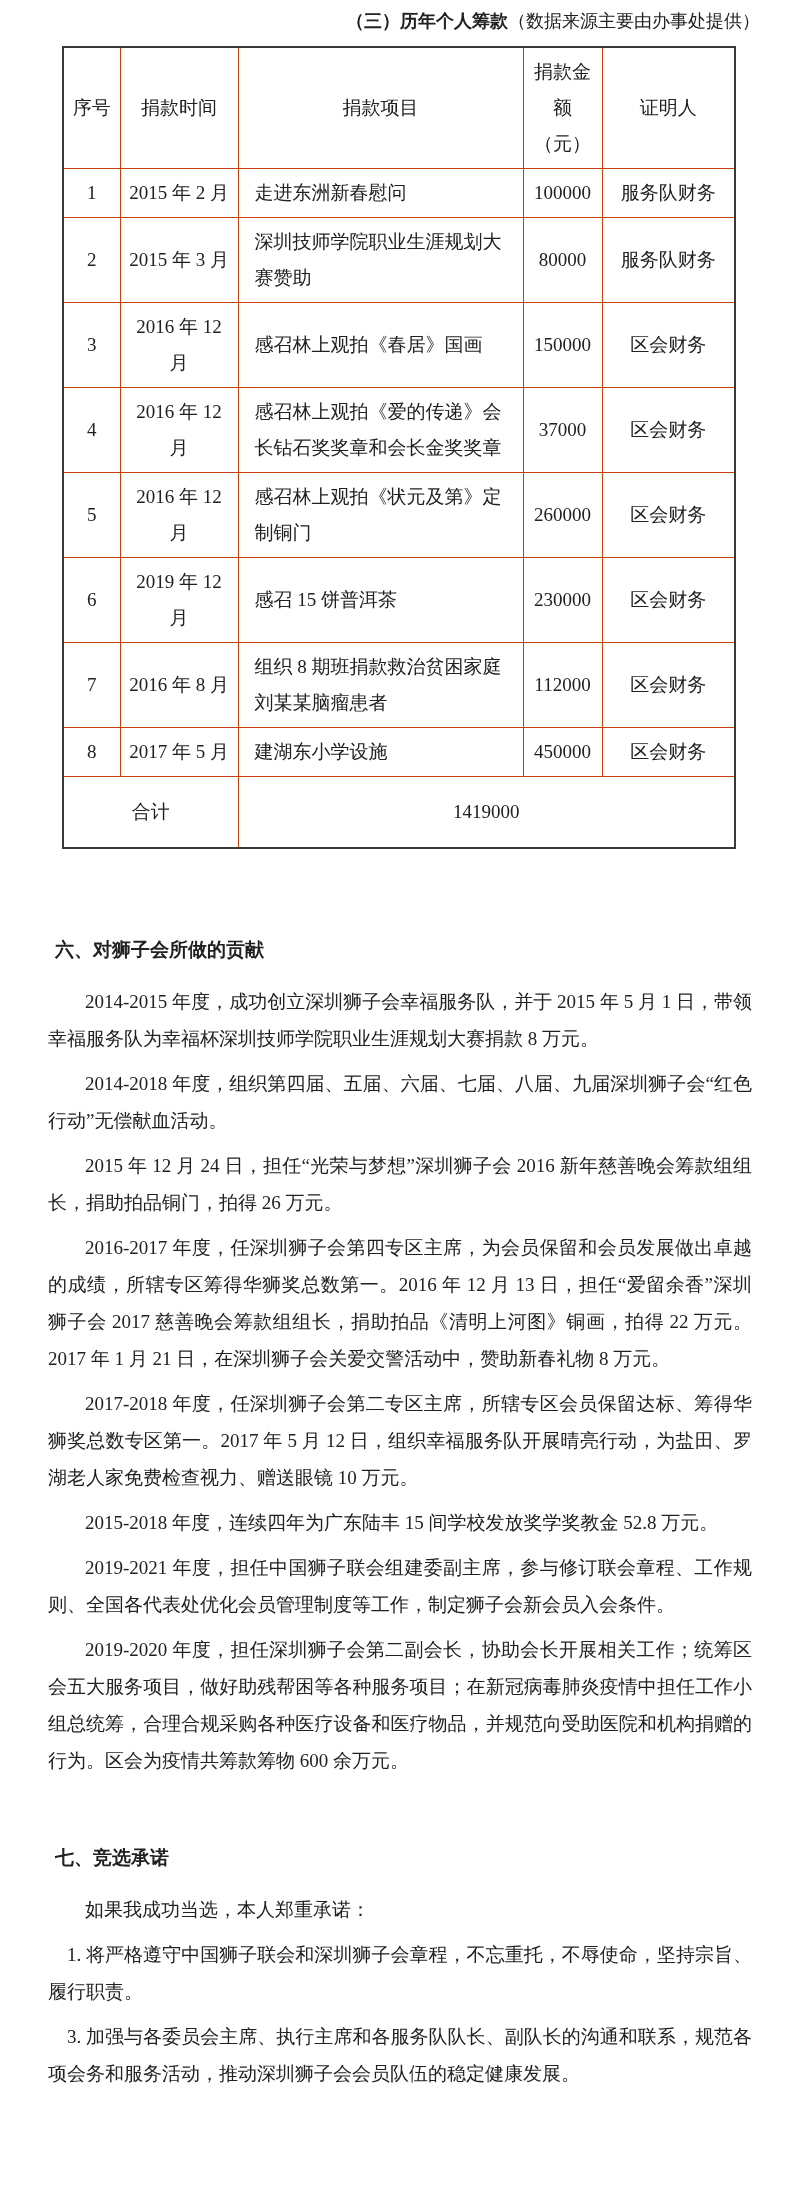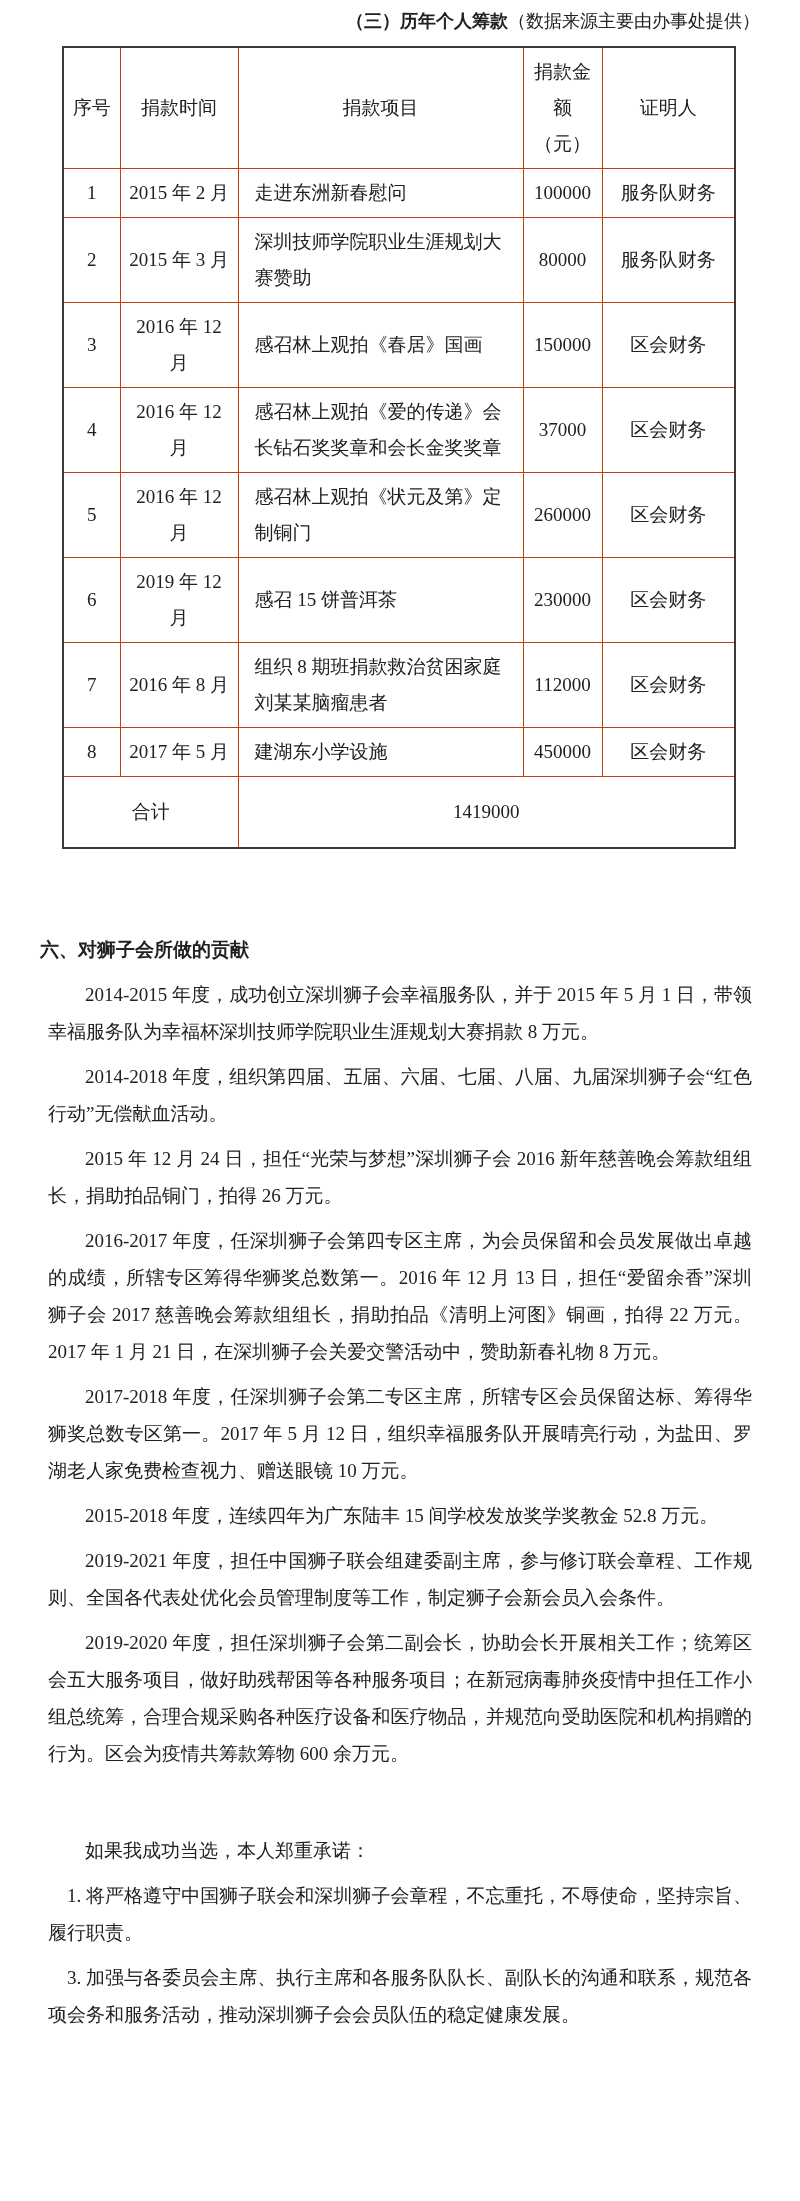--- a/index.html
+++ b/index.html
@@ -61,21 +61,21 @@
   col.c-no      { width: 57px; }
   col.c-date    { width: 118px; }
   col.c-project { width: 285px; }
   col.c-amount  { width: 79px; }
   col.c-witness { width: 133px; }
 
   
   .section6 { margin-top: 82px; }
   .section7 { margin-top: 60px; }
   .heading {
-    margin: 0;
+    margin: 15px;
     font-size: 19px;
     line-height: 37px;
     font-weight: bold;
   }
   .para {
     margin: 8px;
     font-size: 19px;
     line-height: 37px;
     text-align: justify;
     text-indent: 37px;
@@ -176,19 +176,20 @@
     <p class="para">2014-2018 年度，组织第四届、五届、六届、七届、八届、九届深圳狮子会“红色行动”无偿献血活动。</p>
     <p class="para">2015 年 12 月 24 日，担任“光荣与梦想”深圳狮子会 2016 新年慈善晚会筹款组组长，捐助拍品铜门，拍得 26 万元。</p>
     <p class="para">2016-2017 年度，任深圳狮子会第四专区主席，为会员保留和会员发展做出卓越的成绩，所辖专区筹得华狮奖总数第一。2016 年 12 月 13 日，担任“爱留余香”深圳狮子会 2017 慈善晚会筹款组组长，捐助拍品《清明上河图》铜画，拍得 22 万元。2017 年 1 月 21 日，在深圳狮子会关爱交警活动中，赞助新春礼物 8 万元。</p>
     <p class="para">2017-2018 年度，任深圳狮子会第二专区主席，所辖专区会员保留达标、筹得华狮奖总数专区第一。2017 年 5 月 12 日，组织幸福服务队开展晴亮行动，为盐田、罗湖老人家免费检查视力、赠送眼镜 10 万元。</p>
     <p class="para">2015-2018 年度，连续四年为广东陆丰 15 间学校发放奖学奖教金 52.8 万元。</p>
     <p class="para">2019-2021 年度，担任中国狮子联会组建委副主席，参与修订联会章程、工作规则、全国各代表处优化会员管理制度等工作，制定狮子会新会员入会条件。</p>
     <p class="para">2019-2020 年度，担任深圳狮子会第二副会长，协助会长开展相关工作；统筹区会五大服务项目，做好助残帮困等各种服务项目；在新冠病毒肺炎疫情中担任工作小组总统筹，合理合规采购各种医疗设备和医疗物品，并规范向受助医院和机构捐赠的行为。区会为疫情共筹款筹物 600 余万元。</p>
   </div>
 
   <div class="section7">
+    <p class="heading">七、竞选承诺</p>
     <p class="para">如果我成功当选，本人郑重承诺：</p>
     <p class="para item">1. 将严格遵守中国狮子联会和深圳狮子会章程，不忘重托，不辱使命，坚持宗旨、履行职责。</p>
     <p class="para item">3. 加强与各委员会主席、执行主席和各服务队队长、副队长的沟通和联系，规范各项会务和服务活动，推动深圳狮子会会员队伍的稳定健康发展。</p>
 
   </div>
 
 </div>
 
 </body></html>

